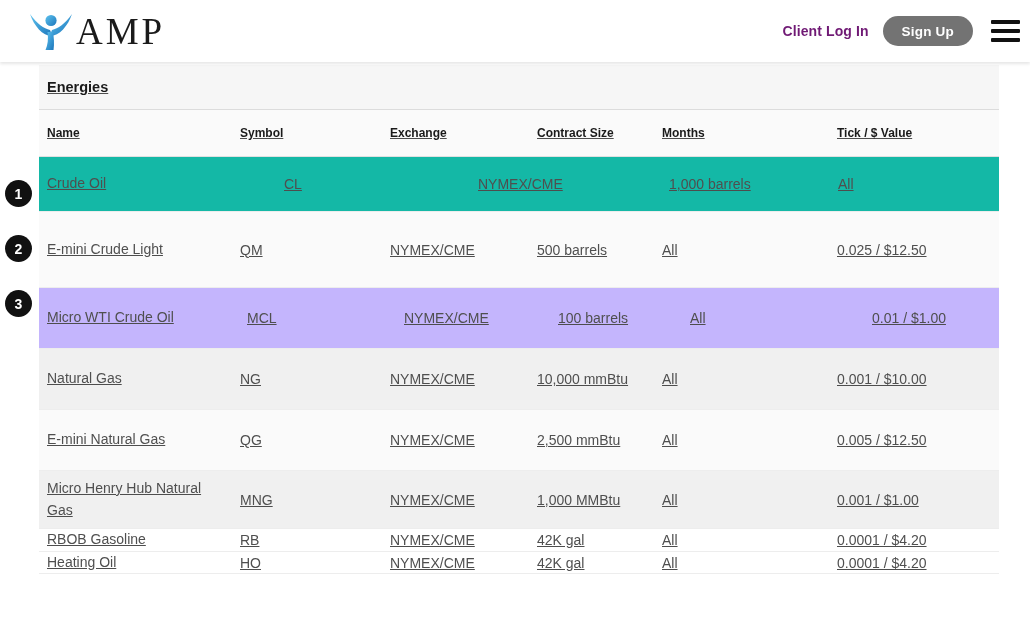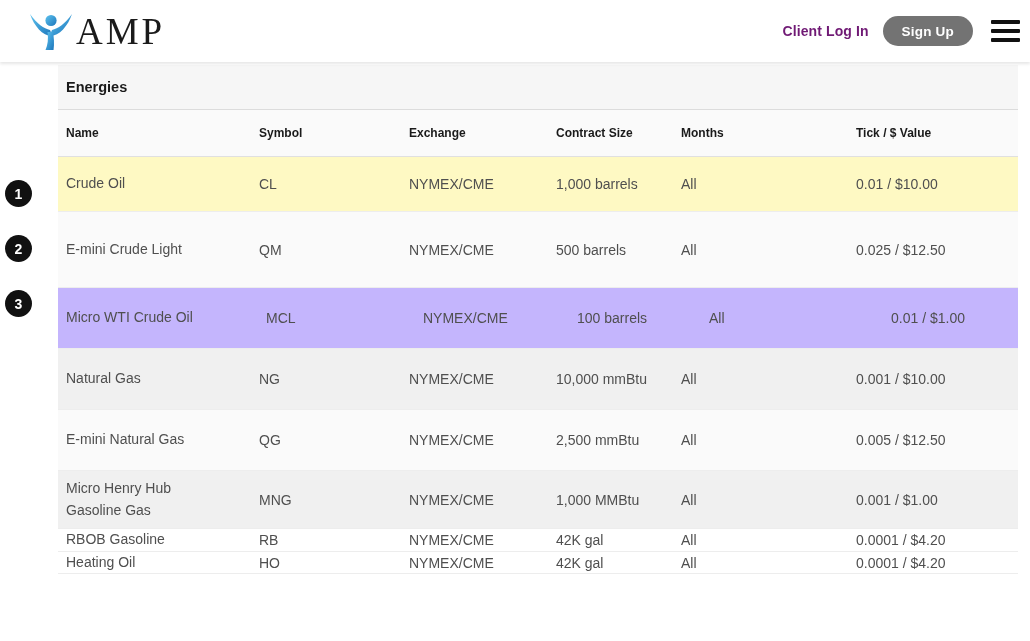--- a/index.html
+++ b/index.html
@@ -64,24 +64,25 @@
     display: flex;
     flex-direction: column;
     gap: 5px;
     margin-left: 2px;
   }
   .hamburger .bar { width: 29px; height: 4px; background: #111111; border-radius: 1px; }
 
   
   .page-main { position: relative; height: 579px; }
   .spec-table {
-    margin: 3px 25px 0 58px;
+    margin: 3px 25px 0 39px;
     width: 960px;
     padding-left: 8px;
     font-size: 14px;
+    text-decoration: underline;
   }
   .group-header {
     height: 45px;
     display: flex;
     align-items: center;
     background: #f6f6f6;
     margin-left: -8px;
     padding-left: 8px;
     border-bottom: 1px solid #dcdcdc;
     font-size: 14.5px;
@@ -100,21 +101,21 @@
     background: #fafafa;
     border-bottom: 1px solid #e0e0e0;
     font-size: 12px;
     font-weight: 700;
     color: #1a1a1a;
   }
   .data-row { border-bottom: 1px solid #ededed; color: #4f4f4f; }
   .data-row .cell-name { padding-right: 30px; line-height: 1.55; }
   .data-row:nth-of-type(1) { height: 58px; background: #fafafa; }
   .data-row:nth-of-type(2) { height: 55px; background: #f0f0f0; }
-  .data-row:nth-of-type(3) { height: 55px; background: #fef9c3; }
+  .data-row:nth-of-type(3) { height: 55px; background: #14b8a6; gap: 44px; }
   .data-row:nth-of-type(4) { height: 76px; background: #fafafa; }
   .data-row:nth-of-type(5) { height: 61px; background: #c4b5fd; gap: 7px; }
   .data-row:nth-of-type(6) { height: 61px; background: #f0f0f0; }
   .data-row:nth-of-type(7) { height: 61px; background: #fafafa; }
   .data-row:nth-of-type(8) { height: 58px; background: #f0f0f0; }
 
   
   .annotation-badge {
     position: absolute;
     left: 5px;
@@ -221,21 +222,21 @@
     <div class="grid-row data-row">
       <div class="cell-name">E-mini Natural Gas</div>
       <div>QG</div>
       <div>NYMEX/CME</div>
       <div>2,500 mmBtu</div>
       <div>All</div>
       <div>0.005 / $12.50</div>
     </div>
 
     <div class="grid-row data-row">
-      <div class="cell-name">Micro Henry Hub Gasoline Gas</div>
+      <div class="cell-name">Micro Henry Hub Natural Gas</div>
       <div>MNG</div>
       <div>NYMEX/CME</div>
       <div>1,000 MMBtu</div>
       <div>All</div>
       <div>0.001 / $1.00</div>
     </div>
 
     <div class="grid-row data-row">
       <div class="cell-name">RBOB Gasoline</div>
       <div>RB</div>

